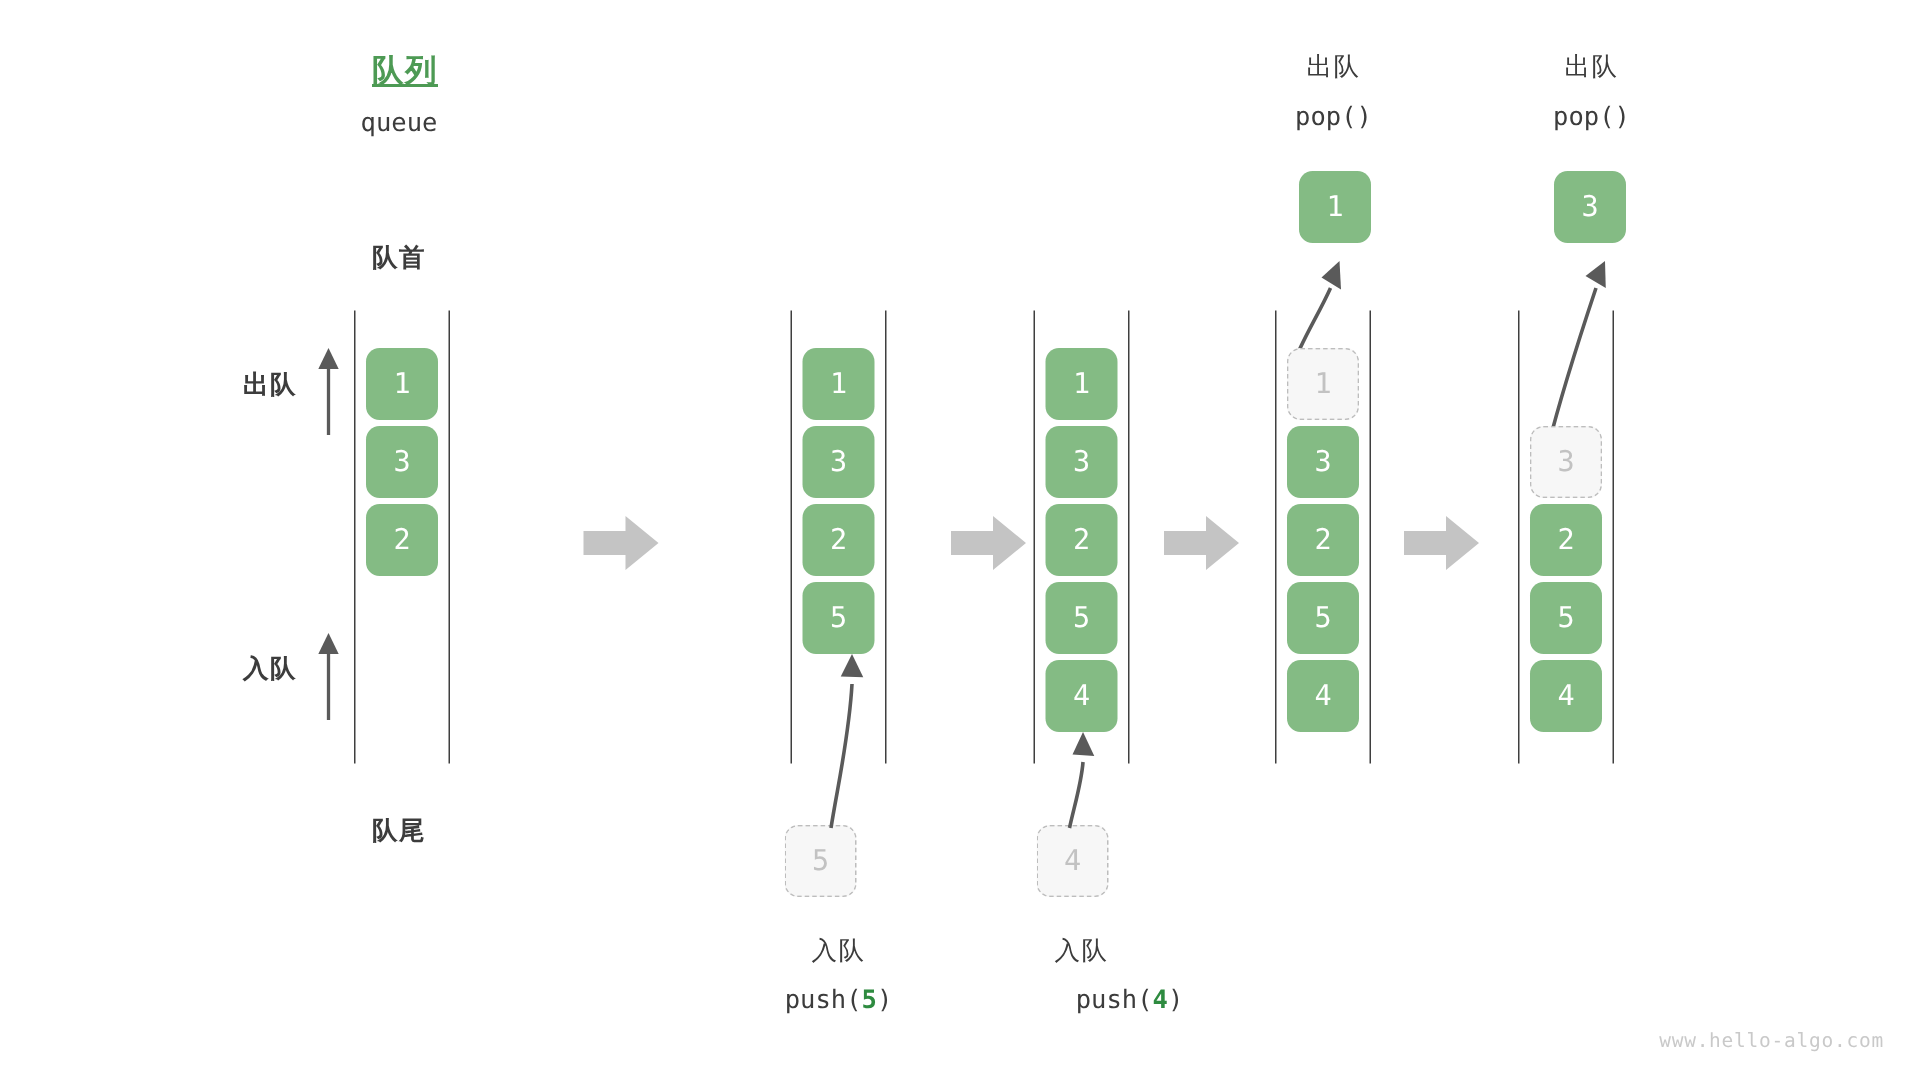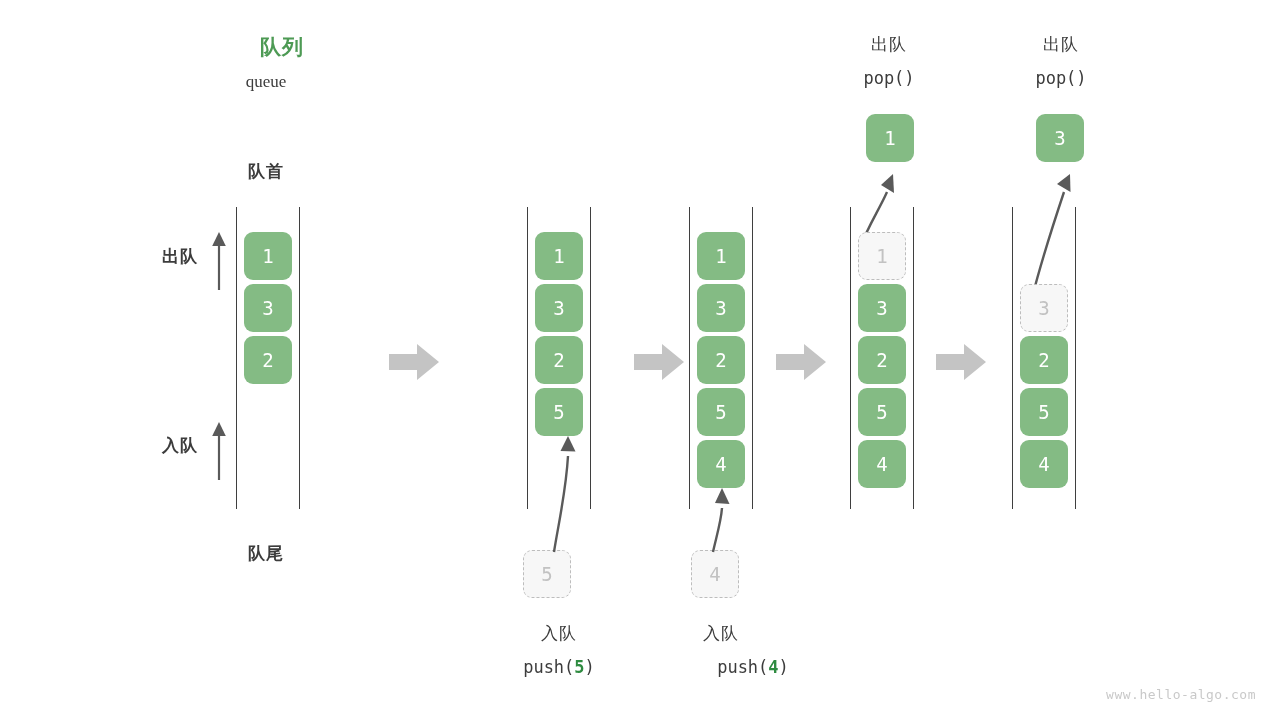--- a/index.html
+++ b/index.html
@@ -95,22 +95,22 @@
     font-family: "DejaVu Sans Mono", "Liberation Mono", monospace;
     color: #c9c9c9;
     letter-spacing: 0.5px;
   }
 
   svg { position: absolute; overflow: visible; }
 </style>
 </head>
 <body>
 
-<div class="abs title-cn" style="left:202px; top:33px; width:160px;">队列</div>
-<div class="abs title-en" style="left:186px; top:72px; width:160px;font-family:Liberation Serif, serif;">queue</div>
+<div class="abs title-cn" style="left:190px; top:33px; width:160px;text-decoration:underline;">队列</div>
+<div class="abs title-en" style="left:186px; top:72px; width:160px;">queue</div>
 
 <div class="abs edge-label" style="left:186px; top:160px; width:160px;font-family:Liberation Serif, serif;">队首</div>
 <div class="abs edge-label" style="left:186px; top:542px; width:160px;">队尾</div>
 
 <div class="abs side-label" style="left:80px; top:245px; width:118px;">出队</div>
 <div class="abs side-label" style="left:80px; top:434px; width:118px;">入队</div>
 
 <svg style="left:206px; top:230px;" width="26" height="62" viewBox="0 0 26 62">
   <line x1="13" y1="60" x2="13" y2="14" stroke="#5a5a5a" stroke-width="2.2"></line>
   <polygon points="13,2 6.2,16 19.8,16" fill="#5a5a5a"></polygon>

